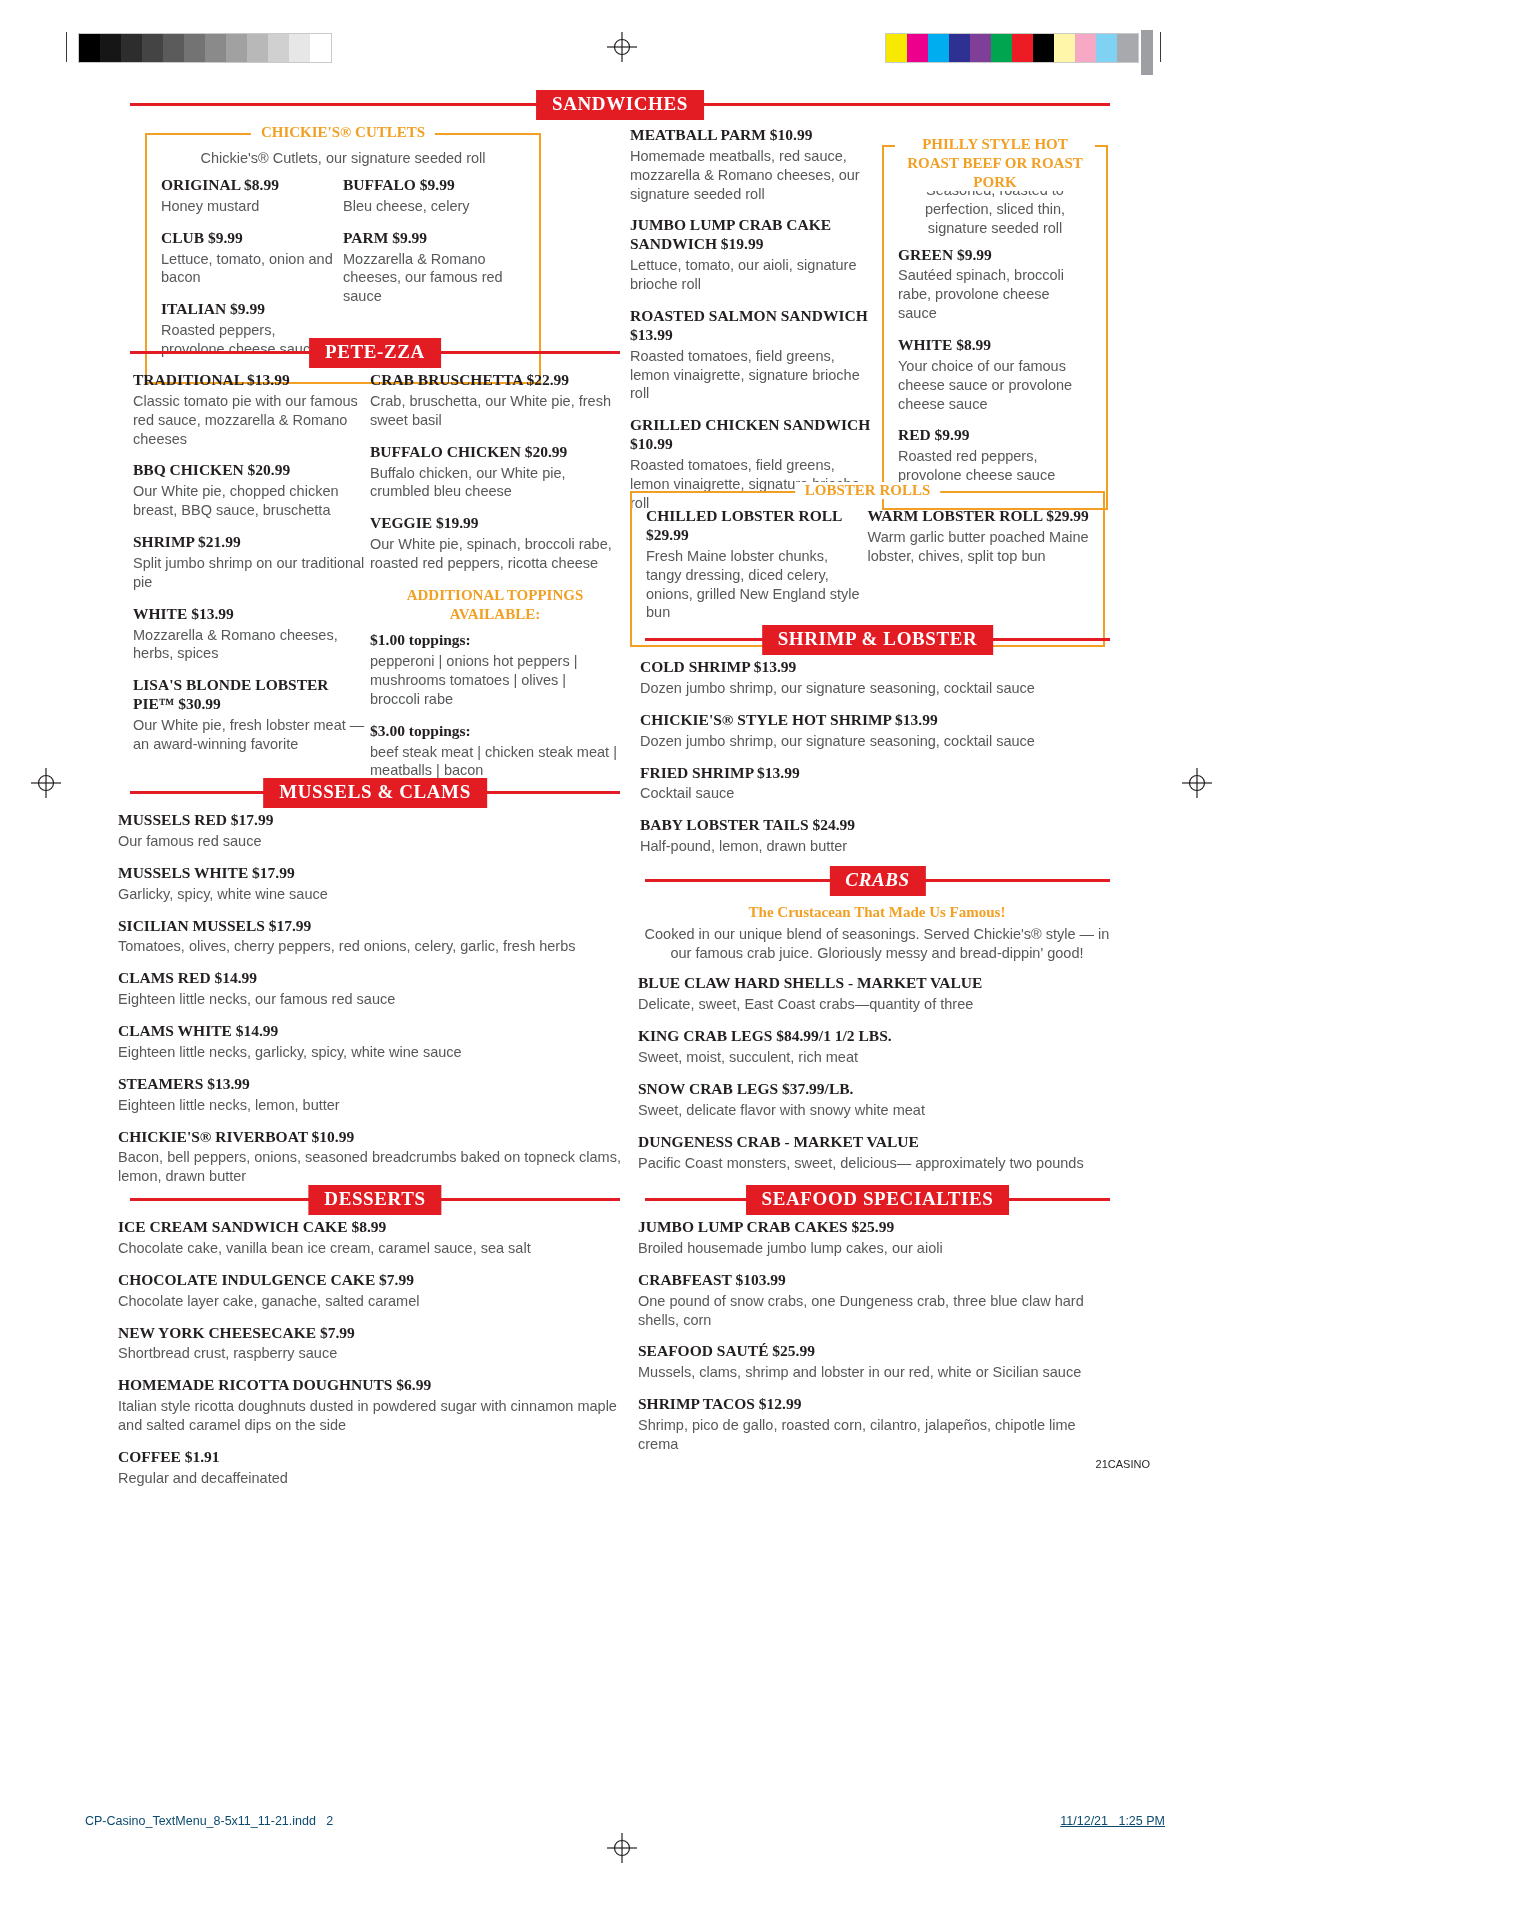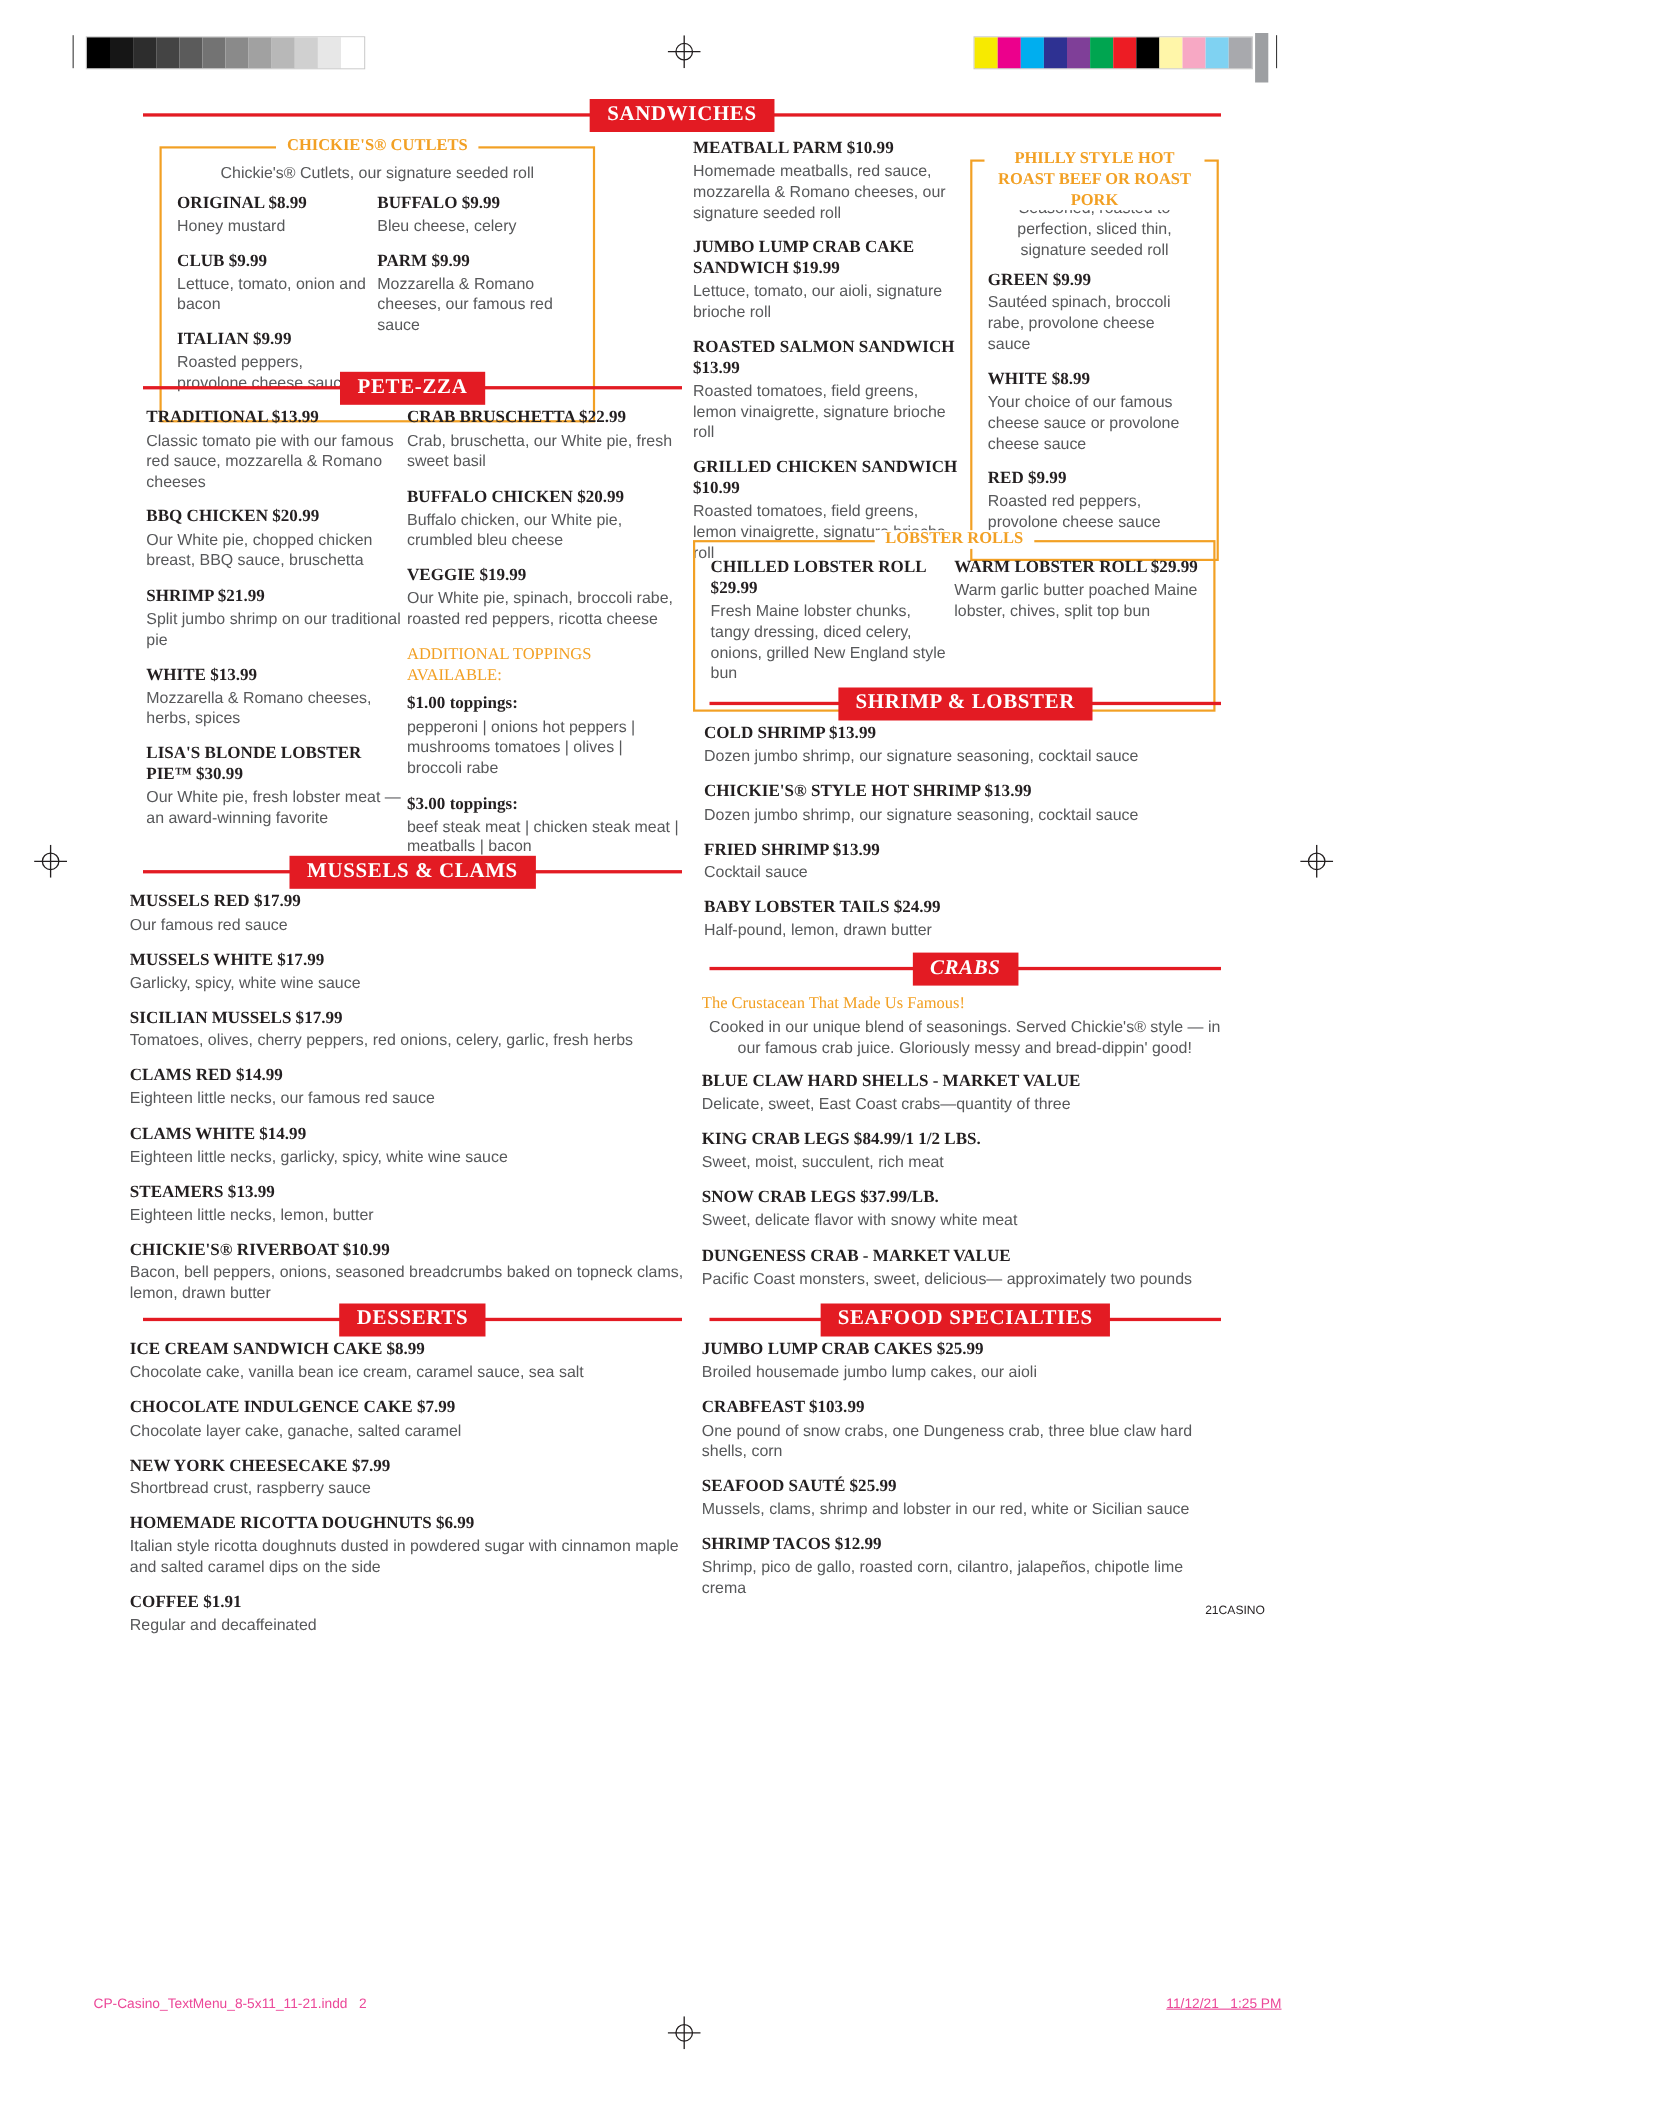--- a/index.html
+++ b/index.html
@@ -35,24 +35,24 @@
   .intro{font-size:14.5px;color:var(--gray);text-align:center;line-height:1.3;margin-bottom:8px;}
 
   
   .mi{margin-bottom:13px;}
   .mi-name{font-family:"Liberation Serif",serif;font-weight:700;font-size:15.5px;color:var(--ink);line-height:1.22;margin-bottom:2px;}
   .mi-desc{font-size:14.5px;color:var(--gray);line-height:1.3;}
   .twocol{display:flex;}
   .twocol > div{flex:1;}
   .list{position:absolute;}
   .col-abs{position:absolute;}
-  .gold-head{font-family:"Liberation Serif",serif;font-weight:400;color:var(--gold);font-size:15px;text-align:left;line-height:1.25;margin:4px 0 8px;}
-
-  
-  .footer-text{position:absolute;font-size:12.5px;color:#ec4899;white-space:pre;}
+  .gold-head{font-family:"Liberation Serif",serif;font-weight:700;color:var(--gold);font-size:15px;text-align:center;line-height:1.25;margin:4px 0 8px;}
+
+  
+  .footer-text{position:absolute;font-size:12.5px;color:#0c4a6e;white-space:pre;}
   .corner-code{position:absolute;font-size:11px;color:#231f20;text-align:right;}
 </style>
 </head>
 <body>
 
 <div class="page">
 
   <div class="cropline" style="left:66px;"></div>
   <div class="swatchbar" style="left:78px;">
       <div class="swatch" style="background: rgb(0, 0, 0);"></div>

